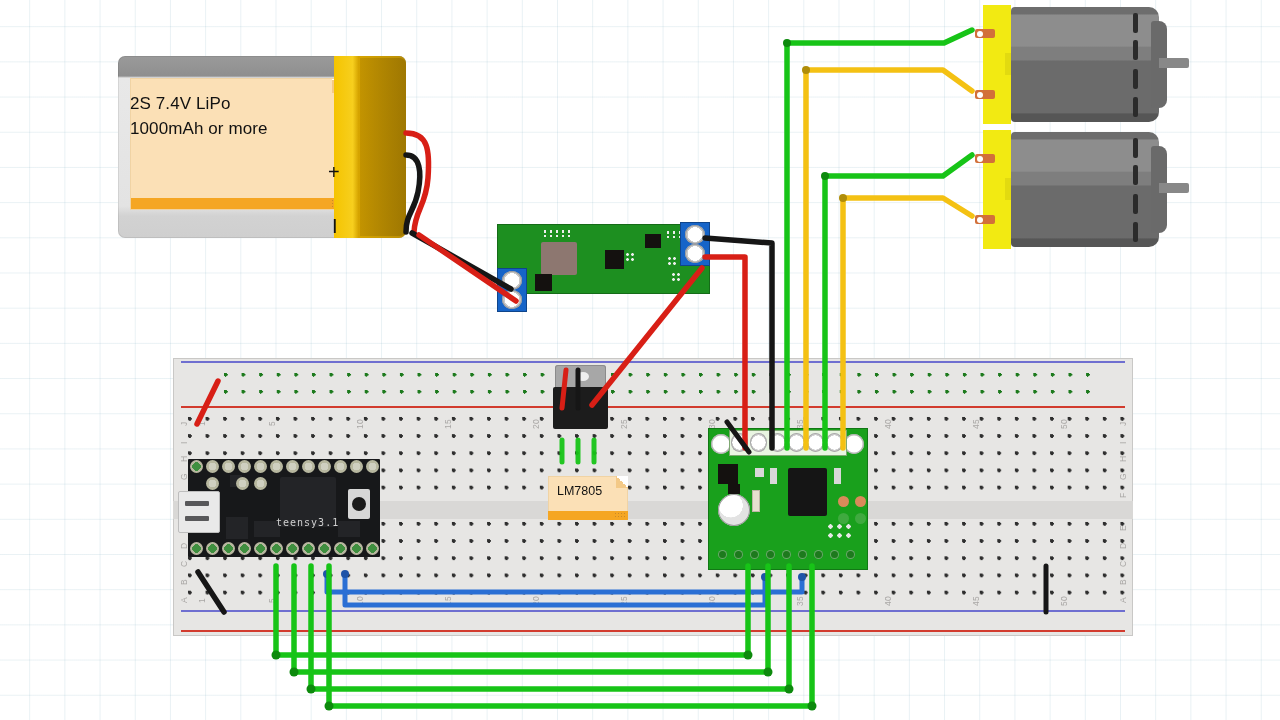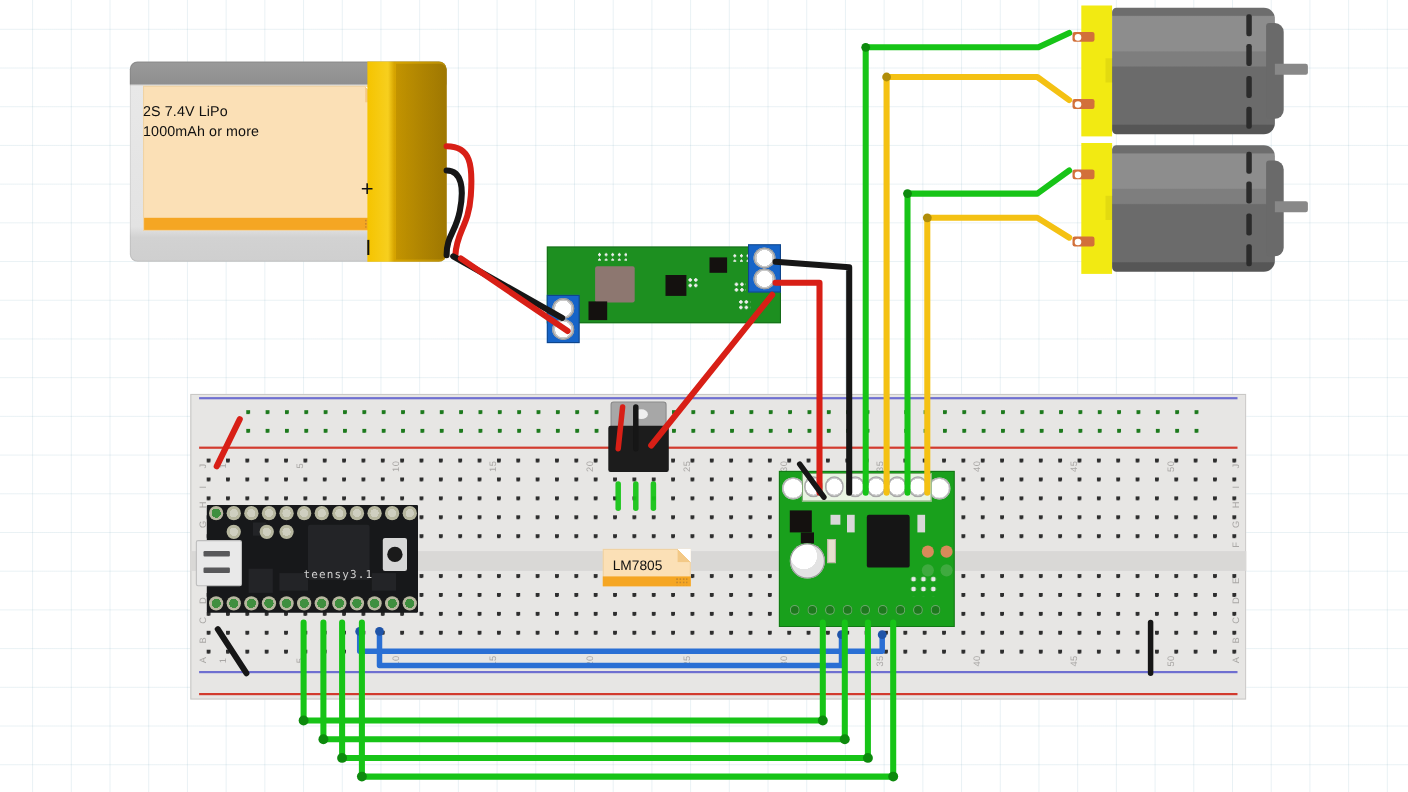--- a/index.html
+++ b/index.html
@@ -23,21 +23,21 @@
      background:linear-gradient(to bottom,#9a9a9a 0px,#8f8f8f 20px,#e8e8e8 22px,#e3e3e3 150px,#d2d2d2 160px,#cfcfcf 100%);
      box-shadow:inset 0 0 0 1px rgba(0,0,0,.08);}
   .batt-label{position:absolute;left:12px;top:22px;width:215px;height:130px;
      background:#fbe0b6;border:1px solid #f0d3a4;}
   .batt-label-fold{position:absolute;right:0;top:0;width:14px;height:14px;
      background:linear-gradient(225deg,#ffffff 0 50%,#f3c987 50% 100%);}
   .batt-label-bar{position:absolute;left:0;bottom:0;width:100%;height:11px;background:#f5a623;}
   .batt-label-dots{position:absolute;right:3px;bottom:2px;width:12px;height:8px;
      background-image:radial-gradient(circle,#c8892a 0.8px,transparent 0.9px);
      background-size:3px 3px;}
-  .batt-text{position:absolute;left:12px;top:36px;font-size:13px;color:#111;line-height:1.45;letter-spacing:.1px;}
+  .batt-text{position:absolute;left:12px;top:36px;font-size:17px;color:#111;line-height:1.45;letter-spacing:.1px;}
   .batt-gold{position:absolute;right:0;top:0;width:72px;height:100%;border-radius:0 7px 7px 0;
      background:linear-gradient(to right,#f5c400 0%,#f7cf1e 26%,#d6a400 34%,#b98e06 100%);}
   .batt-gold-in{position:absolute;right:0;top:2px;width:46px;height:calc(100% - 4px);border-radius:0 6px 6px 0;
      background:linear-gradient(to right,rgba(180,135,0,.55),rgba(150,112,0,.75));}
   .batt-plus,.batt-minus{position:absolute;color:#111;font-weight:400;}
   .batt-plus{left:210px;top:106px;font-size:20px;line-height:1;}
   .batt-minus{left:214px;top:160px;font-size:20px;line-height:1;}
 
   
   .conv{left:497px;top:224px;width:213px;height:88px;}
@@ -101,21 +101,21 @@
      background:radial-gradient(circle at 40% 36%,#fff 0 42%,#e3e3e3 43% 100%);box-shadow:inset 0 0 0 1px #9a9a9a;}
   .d-ic{position:absolute;left:80px;top:40px;width:39px;height:48px;background:#151515;border-radius:2px;}
   .d-pin{position:absolute;width:9px;height:9px;border-radius:50%;background:#1d7a1d;box-shadow:inset 0 0 0 1px rgba(255,255,255,.35);}
 
   
   .reg{left:553px;top:365px;width:55px;height:70px;}
   .reg-tab{position:absolute;left:2px;top:0;width:51px;height:26px;background:#a7a7a7;border-radius:3px 3px 0 0;
      box-shadow:inset 0 0 0 1px #8b8b8b;}
   .reg-hole{position:absolute;left:22px;top:7px;width:12px;height:9px;border-radius:50%;background:#efefef;}
   .reg-body{position:absolute;left:0;top:22px;width:55px;height:42px;background:#1c1c1c;border-radius:2px;}
-  .reg-note{left:548px;top:499px;width:80px;height:34px;}
+  .reg-note{left:548px;top:476px;width:80px;height:44px;}
   .note-bg{position:absolute;inset:0;background:#fbe0b6;border:1px solid #f0d3a4;}
   .note-fold{position:absolute;right:0;top:0;width:12px;height:12px;
      background:linear-gradient(225deg,#ffffff 0 50%,#f3c987 50% 100%);}
   .note-bar{position:absolute;left:0;bottom:0;width:100%;height:9px;background:#f5a623;}
   .note-dots{position:absolute;right:3px;bottom:1px;width:11px;height:7px;
      background-image:radial-gradient(circle,#c8892a 0.8px,transparent 0.9px);background-size:3px 3px;}
   .note-txt{position:absolute;left:9px;top:8px;font-size:12.5px;color:#111;}
 
   .wires{position:absolute;left:0;top:0;width:1280px;height:720px;pointer-events:none;}
 </style>

